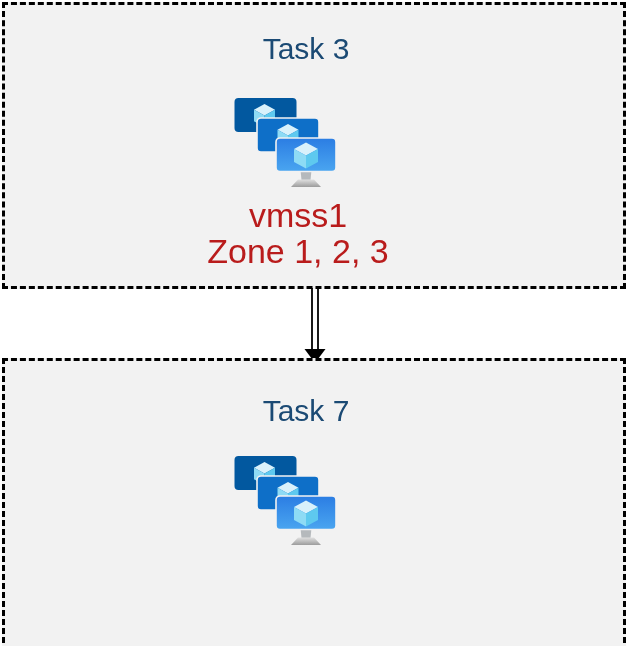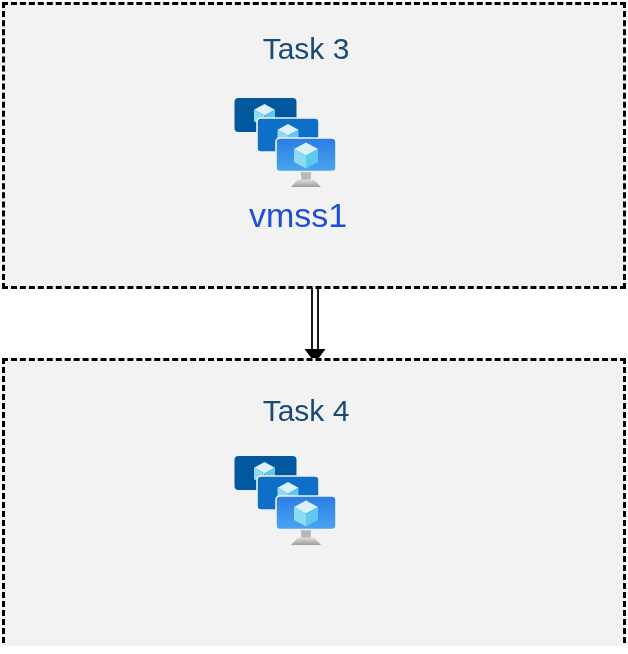--- a/index.html
+++ b/index.html
@@ -43,21 +43,21 @@
   .vmss-icon {
     width: 104px;
     height: 92px;
     margin-right: 40px;
     flex: 0 0 auto;
   }
   .task-box-3 .vmss-icon { margin-top: 28px; }
   .task-box-4 .vmss-icon { margin-top: 24px; }
 
   .caption {
-    color: #1d4ed8;
+    color: #b91c1c;
     font-size: 34px;
     line-height: 36px;
     margin-right: 16px;
     white-space: nowrap;
   }
   .caption-first-3 { margin-top: 8px; }
   .caption-first-4 { margin-top: 20px; }
 
   .connector {
     position: absolute;
@@ -100,30 +100,31 @@
       <path d="M66.5,73 L77.5,73 L76.5,83 L67.5,83 Z" fill="#b5b9bc"></path>
       <path d="M57,90 L64,82.5 L80,82.5 L87,90 Z" fill="url(#gs3)"></path>
 
       <rect x="42" y="41" width="60" height="33.5" rx="4" fill="url(#gf3)" stroke="#f2f2f2" stroke-width="1.6"></rect>
       <path d="M72,45.5 L84,52 L72,58.5 L60,52 Z" fill="#d9f1fb"></path>
       <path d="M60,52 L72,58.5 L72,71.5 L60,65 Z" fill="#8edbf5"></path>
       <path d="M84,52 L72,58.5 L72,71.5 L84,65 Z" fill="#5ec9ef"></path>
     </svg>
 
     <div class="caption caption-first-3">vmss1</div>
+    <div class="caption">Zone 1, 2, 3</div>
   </div>
 
   <svg class="connector" viewBox="0 0 24 75" aria-hidden="true">
     <line x1="9" y1="0" x2="9" y2="63" stroke="#000000" stroke-width="1.8"></line>
     <line x1="15" y1="0" x2="15" y2="63" stroke="#000000" stroke-width="1.8"></line>
     <polygon points="1.5,61 22.5,61 12,75" fill="#000000"></polygon>
   </svg>
 
   <div class="task-box task-box-4">
-    <div class="task-title">Task 4</div>
+    <div class="task-title">Task 7</div>
 
     <svg class="vmss-icon" viewBox="0 0 104 92" aria-hidden="true">
       <defs>
         <linearGradient id="gf4" x1="0" y1="0" x2="0" y2="1">
           <stop offset="0" stop-color="#2b7de3"></stop>
           <stop offset="1" stop-color="#4aa5f0"></stop>
         </linearGradient>
         <linearGradient id="gs4" x1="0" y1="0" x2="0" y2="1">
           <stop offset="0" stop-color="#e0e0e0"></stop>
           <stop offset="1" stop-color="#9c9c9c"></stop>

